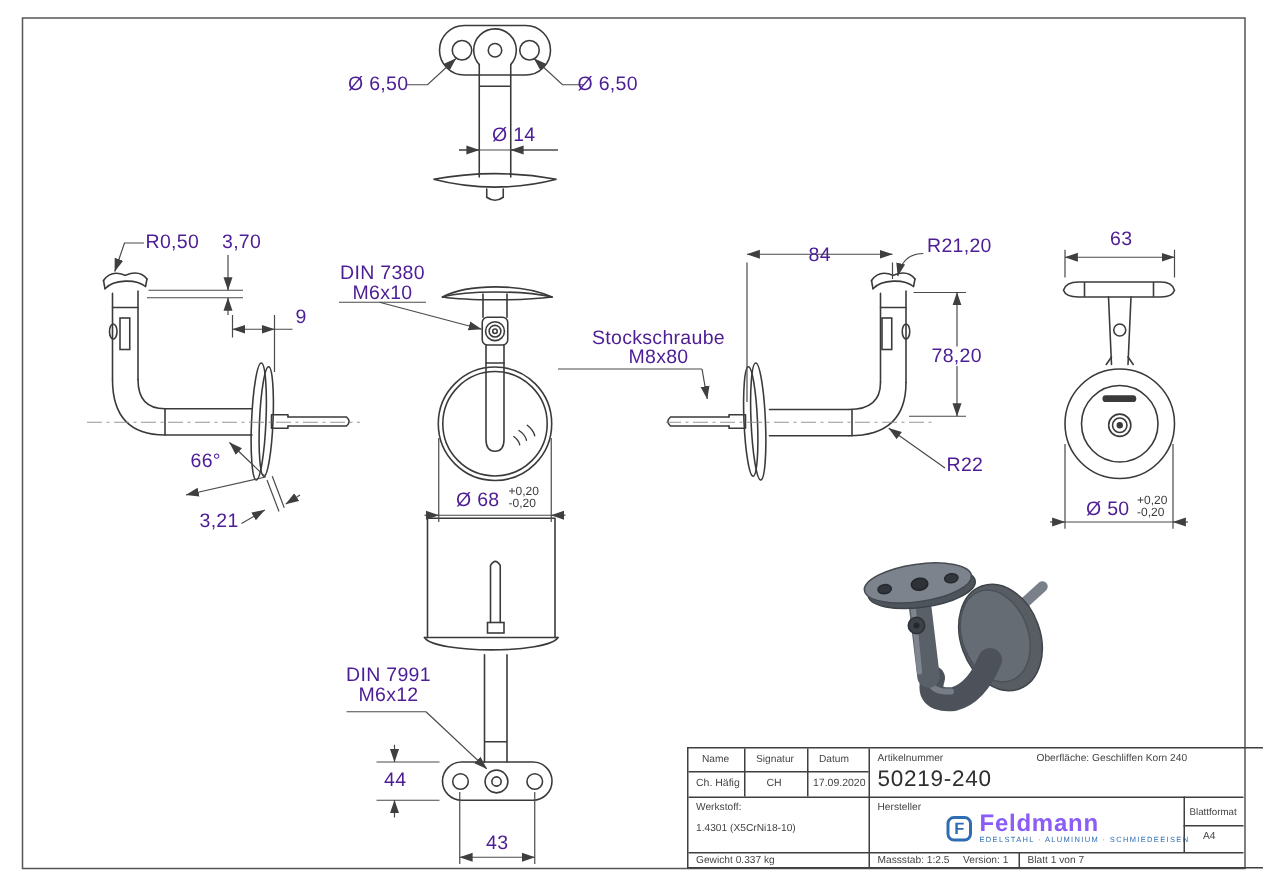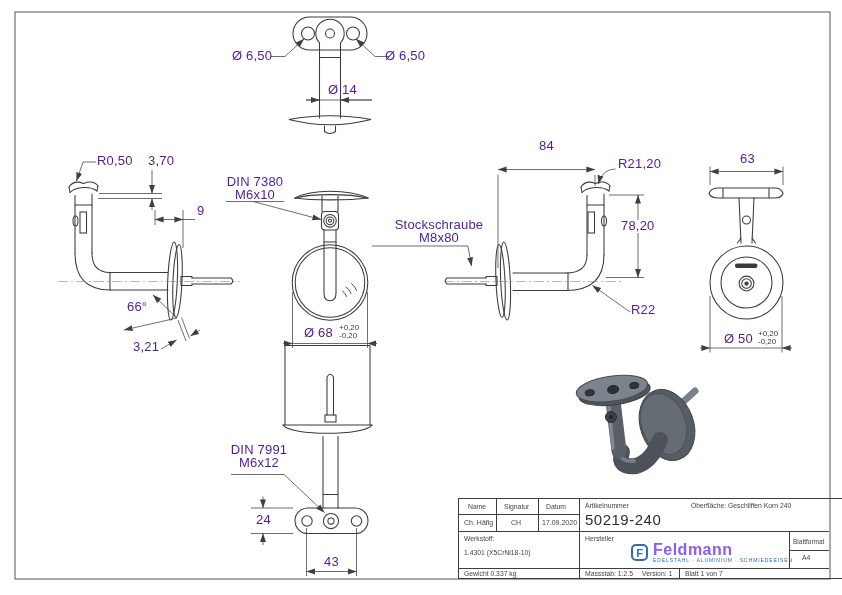--- a/index.html
+++ b/index.html
@@ -219,35 +219,35 @@
   <span style="display:block">Stockschraube</span>
   <span style="display:block">M8x80</span>
 </div>
 <div class="lb" style="left:127px;top:301px">66°</div>
 <div class="lb" style="left:133px;top:341px">3,21</div>
 <div class="lb" style="left:304px;top:327px">Ø 68</div>
 <div class="tolstack" style="left:339px;top:324px">
   <span>+0,20</span>
   <span>-0,20</span>
 </div>
-<div class="lb" style="left:539px;top:140px">84</div>
+<div class="lb" style="left:539px;top:164px">84</div>
 <div class="lb" style="left:618px;top:158px">R21,20</div>
-<div class="lb wbg" style="left:620px;top:220px">78,20</div>
+<div class="lb wbg" style="left:620px;top:231px">78,20</div>
 <div class="lb" style="left:631px;top:304px">R22</div>
 <div class="lb" style="left:740px;top:153px">63</div>
 <div class="lb" style="left:724px;top:333px">Ø 50</div>
 <div class="tolstack" style="left:758px;top:330px">
   <span>+0,20</span>
   <span>-0,20</span>
 </div>
 <div class="lb ctr" style="left:228px;top:444px;width:62px">
   <span style="display:block">DIN 7991</span>
   <span style="display:block">M6x12</span>
 </div>
-<div class="lb" style="left:256px;top:514px">24</div>
+<div class="lb" style="left:256px;top:514px">44</div>
 <div class="lb" style="left:324px;top:556px">43</div>
 
 <div class="tb">
 
   <div class="cell" style="left:0;top:15px;width:120px;height:0;border-top:1px solid #3f3f3f"></div>
   <div class="cell" style="left:0;top:32px;width:370px;height:0;border-top:1px solid #3f3f3f"></div>
   <div class="cell" style="left:0;top:69px;width:370px;height:0;border-top:1px solid #3f3f3f"></div>
   <div class="cell" style="left:37px;top:0;width:0;height:32px;border-left:1px solid #3f3f3f"></div>
   <div class="cell" style="left:79px;top:0;width:0;height:32px;border-left:1px solid #3f3f3f"></div>
   <div class="cell" style="left:120px;top:0;width:0;height:79px;border-left:1px solid #3f3f3f"></div>

